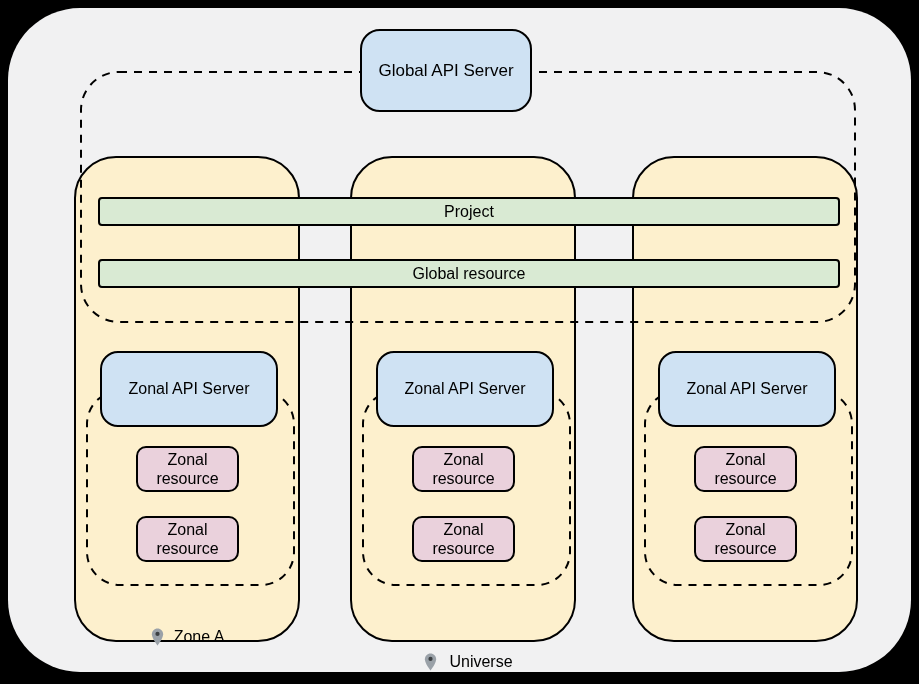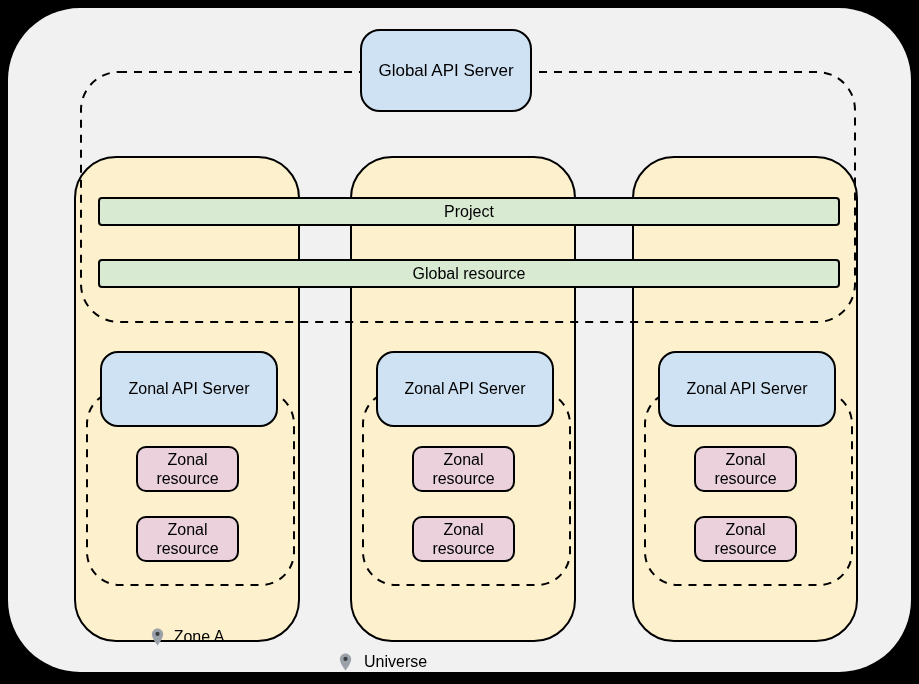--- a/index.html
+++ b/index.html
@@ -39,21 +39,21 @@
     background:#ead1dc;border:2px solid #000;border-radius:10px;box-sizing:border-box;
     display:flex;align-items:center;justify-content:center;text-align:center;
     font-size:16px;line-height:19px;}
   .res-1{top:288px;}
   .res-2{top:358px;}
 
   .zone-label{position:absolute;left:0;top:437px;width:100%;z-index:3;
     display:flex;align-items:center;justify-content:center;gap:9px;font-size:16px;margin-top:32px;}
 
   .universe-label{position:absolute;left:330px;top:644px;width:260px;z-index:3;
-    display:flex;align-items:center;justify-content:flex-start;gap:11px;font-size:16px;}
+    display:flex;align-items:center;justify-content:center;gap:11px;font-size:16px;}
 
   .pin{flex:0 0 auto;display:block;}
 </style>
 </head>
 <body>
 
 <div class="canvas">
   <div class="universe">
 
     <div class="zone zone-a">

